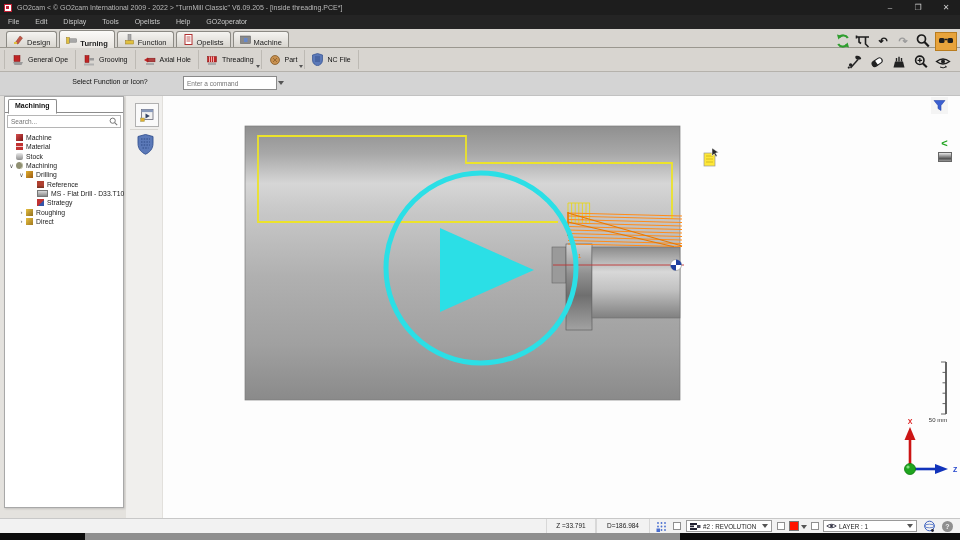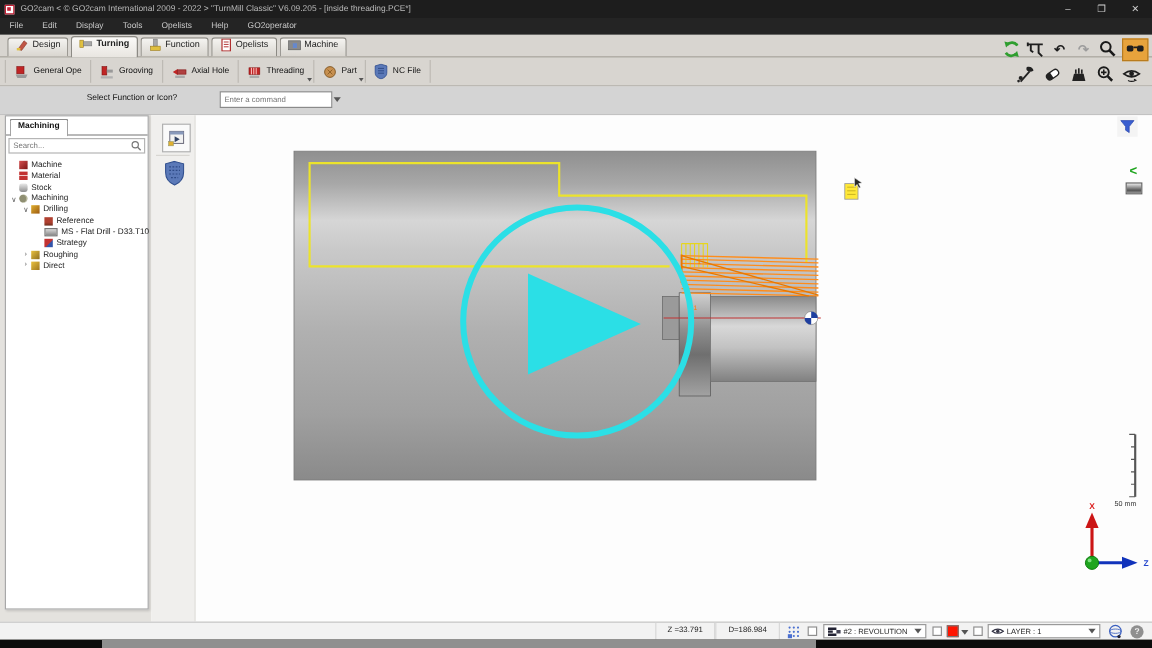--- a/index.html
+++ b/index.html
@@ -11,21 +11,21 @@
             display:flex;align-items:center;font-size:7px;}
   .logo{width:8px;height:8px;margin:0 5px 0 4px;background:#fff;border:1.5px solid #c22035;box-sizing:border-box;position:relative;}
   .logo::after{content:"";position:absolute;left:1px;top:1px;width:3px;height:3px;background:#c22035;}
   .wctl{position:absolute;top:0;height:15px;width:28px;text-align:center;line-height:15px;color:#cfcfcf;font-size:8px;}
   
   .menubar{left:0;top:15px;width:960px;height:14px;background:#242424;color:#c9c9c9;
            display:flex;align-items:center;font-size:7px;gap:0;}
   .menuitem{padding:0 8px;height:14px;line-height:14px;}
   
   .tabrow{left:0;top:29px;width:960px;height:19px;background:#d8d5d0;border-bottom:1px solid #9a978f;box-sizing:border-box;}
-  .rtab{position:relative;float:left;margin:2px 1px 0 1px;height:15px;padding:0 6px;display:flex;align-items:flex-start;gap:3px;
+  .rtab{position:relative;float:left;margin:2px 1px 0 1px;height:15px;padding:0 6px;display:flex;align-items:flex-end;gap:3px;
         background:linear-gradient(180deg,#f5f4f1,#d9d6d0);border:1px solid #8c8a84;border-bottom:none;
         border-radius:3px 3px 0 0;font-size:7.5px;color:#222;}
   .rtab.active{background:linear-gradient(180deg,#fbfaf8,#e8e5e0);font-weight:bold;height:17px;margin-top:1px;}
   .tabrow-pad{float:left;width:5px;height:1px;}
   .ticon{display:inline-block;}
   
   .toolrow{left:0;top:48px;width:960px;height:24px;background:#d8d5d0;border-bottom:1px solid #b5b2ac;box-sizing:border-box;
            display:flex;align-items:center;padding-left:4px;}
   .tbtn{position:relative;display:flex;align-items:center;gap:4px;height:19px;padding:0 7px;font-size:7px;color:#111;
         border-right:1px solid #bdbab4;}

